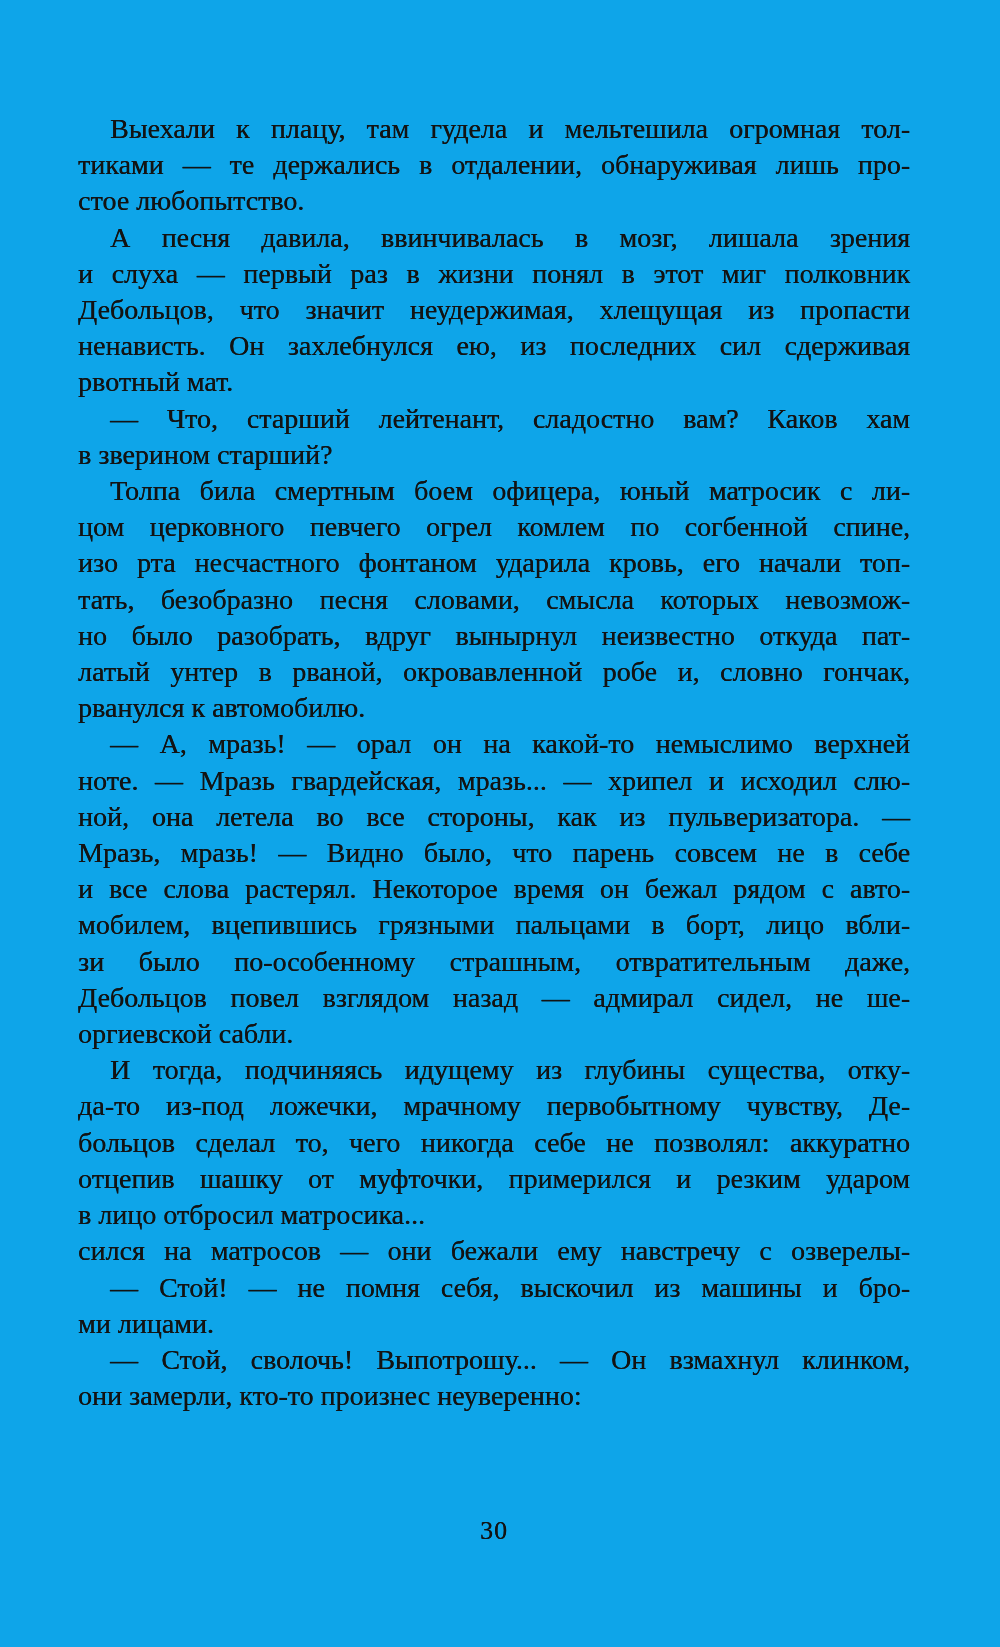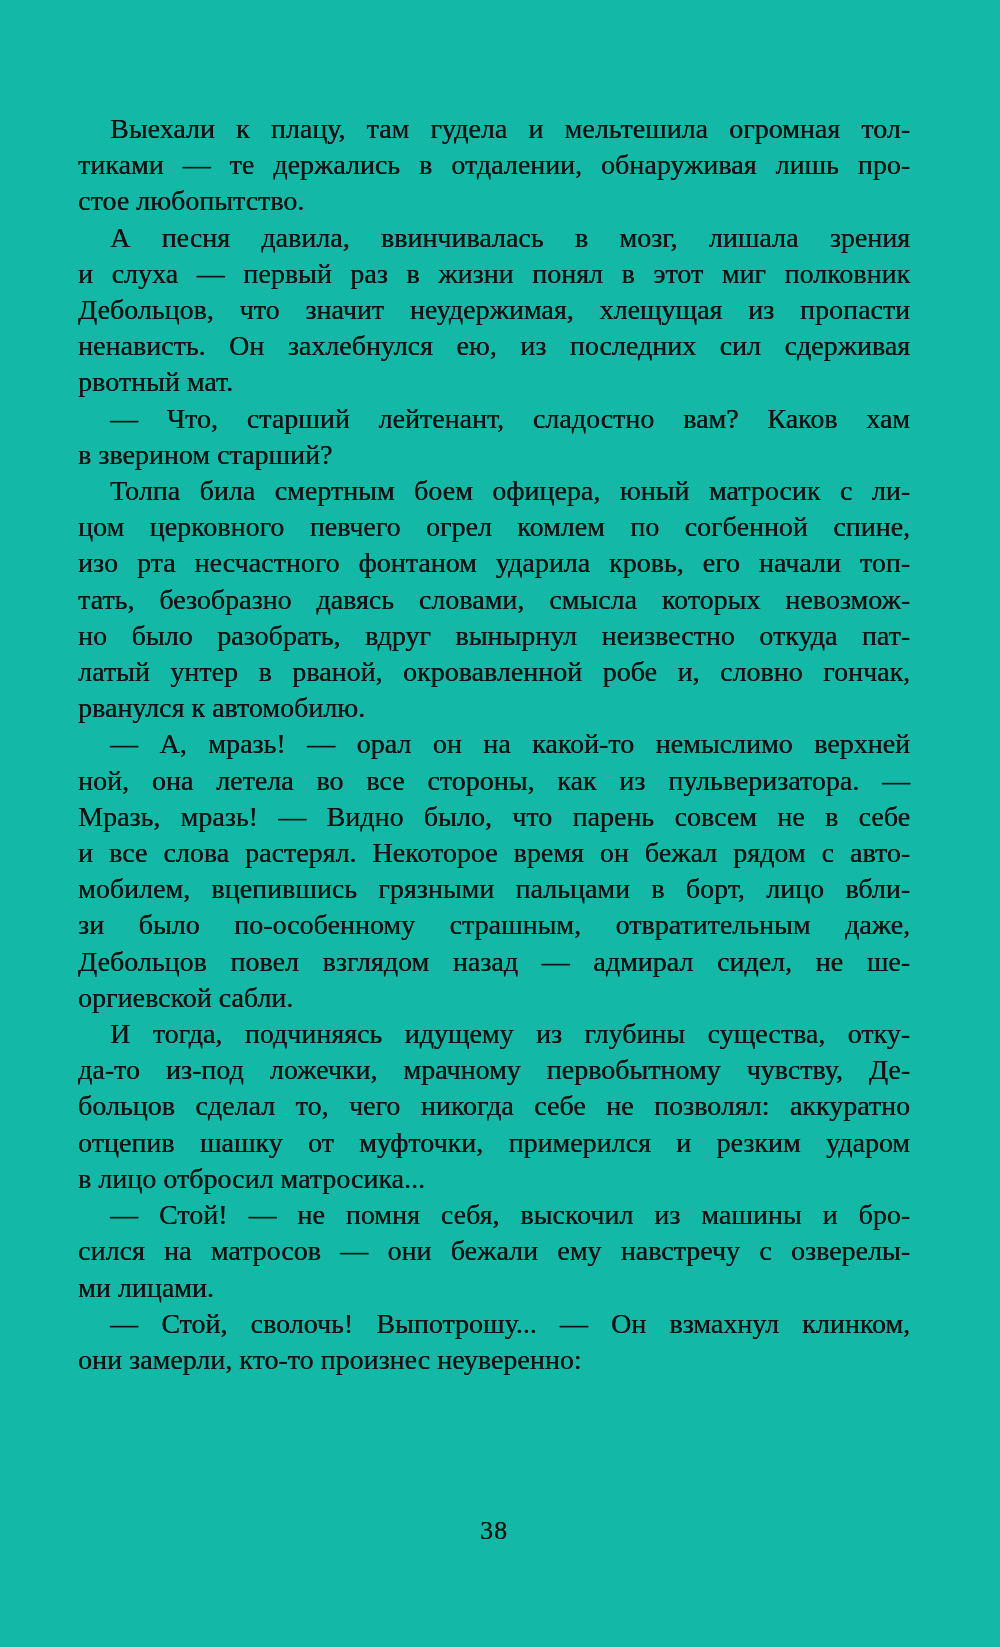--- a/index.html
+++ b/index.html
@@ -5,21 +5,21 @@
   * { margin: 0; padding: 0; box-sizing: border-box; }
   html, body { background: #ffffff; }
   body {
     font-family: "Liberation Serif", "DejaVu Serif", serif;
     width: 1000px;
   }
   .page {
     position: relative;
     width: 1000px;
     height: 1647px;
-    background: #14b8a6;
+    background: #0ea5e9;
     color: #131313;
     overflow: hidden;
   }
   .text-block {
     position: absolute;
     left: 78px;
     top: 111px;
     width: 832px;
   }
   .para { margin: 0; }
@@ -66,46 +66,47 @@
         <div class="line last">рвотный мат.</div>
       </div>
       <div class="para">
         <div class="line first">— Что, старший лейтенант, сладостно вам? Каков хам</div>
         <div class="line last">в зверином старший?</div>
       </div>
       <div class="para">
         <div class="line first">Толпа била смертным боем офицера, юный матросик с ли-</div>
         <div class="line">цом церковного певчего огрел комлем по согбенной спине,</div>
         <div class="line">изо рта несчастного фонтаном ударила кровь, его начали топ-</div>
-        <div class="line">тать, безобразно давясь словами, смысла которых невозмож-</div>
+        <div class="line">тать, безобразно песня словами, смысла которых невозмож-</div>
         <div class="line">но было разобрать, вдруг вынырнул неизвестно откуда пат-</div>
         <div class="line">латый унтер в рваной, окровавленной робе и, словно гончак,</div>
         <div class="line last">рванулся к автомобилю.</div>
       </div>
       <div class="para">
         <div class="line first">— А, мразь! — орал он на какой-то немыслимо верхней</div>
+        <div class="line">ноте. — Мразь гвардейская, мразь... — хрипел и исходил слю-</div>
         <div class="line">ной, она летела во все стороны, как из пульверизатора. —</div>
         <div class="line">Мразь, мразь! — Видно было, что парень совсем не в себе</div>
         <div class="line">и все слова растерял. Некоторое время он бежал рядом с авто-</div>
         <div class="line">мобилем, вцепившись грязными пальцами в борт, лицо вбли-</div>
         <div class="line">зи было по-особенному страшным, отвратительным даже,</div>
         <div class="line">Дебольцов повел взглядом назад — адмирал сидел, не ше-</div>
         <div class="line last">оргиевской сабли.</div>
       </div>
       <div class="para">
         <div class="line first">И тогда, подчиняясь идущему из глубины существа, отку-</div>
         <div class="line">да-то из-под ложечки, мрачному первобытному чувству, Де-</div>
         <div class="line">больцов сделал то, чего никогда себе не позволял: аккуратно</div>
         <div class="line">отцепив шашку от муфточки, примерился и резким ударом</div>
         <div class="line last">в лицо отбросил матросика...</div>
       </div>
       <div class="para">
+        <div class="line">сился на матросов — они бежали ему навстречу с озверелы-</div>
         <div class="line first">— Стой! — не помня себя, выскочил из машины и бро-</div>
-        <div class="line">сился на матросов — они бежали ему навстречу с озверелы-</div>
         <div class="line last">ми лицами.</div>
       </div>
       <div class="para">
         <div class="line first">— Стой, сволочь! Выпотрошу... — Он взмахнул клинком,</div>
         <div class="line last">они замерли, кто-то произнес неуверенно:</div>
       </div>
     </div>
-  <div class="page-number">38</div>
+  <div class="page-number">30</div>
 </div>
 
 </body></html>

